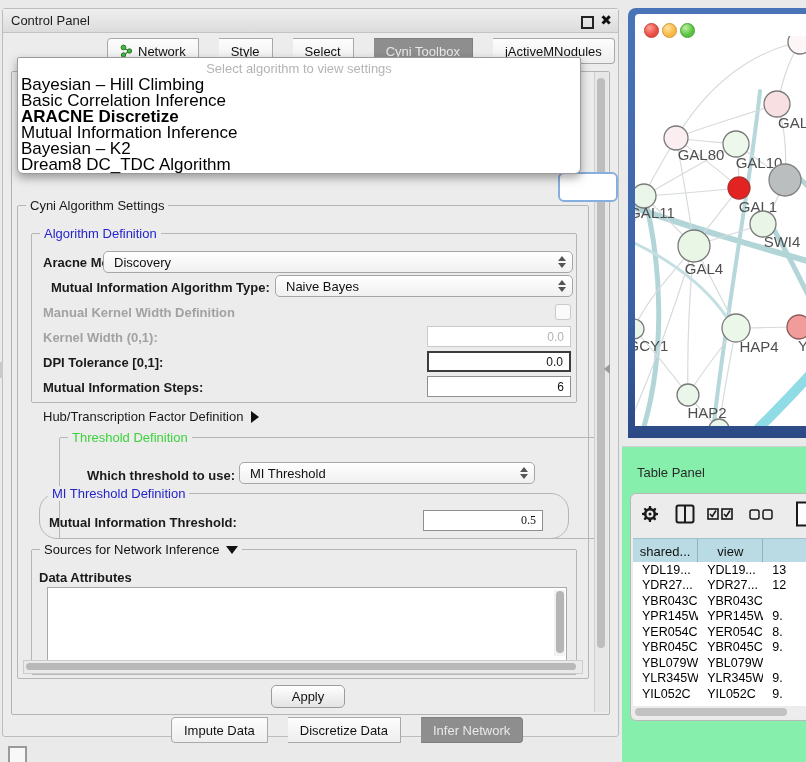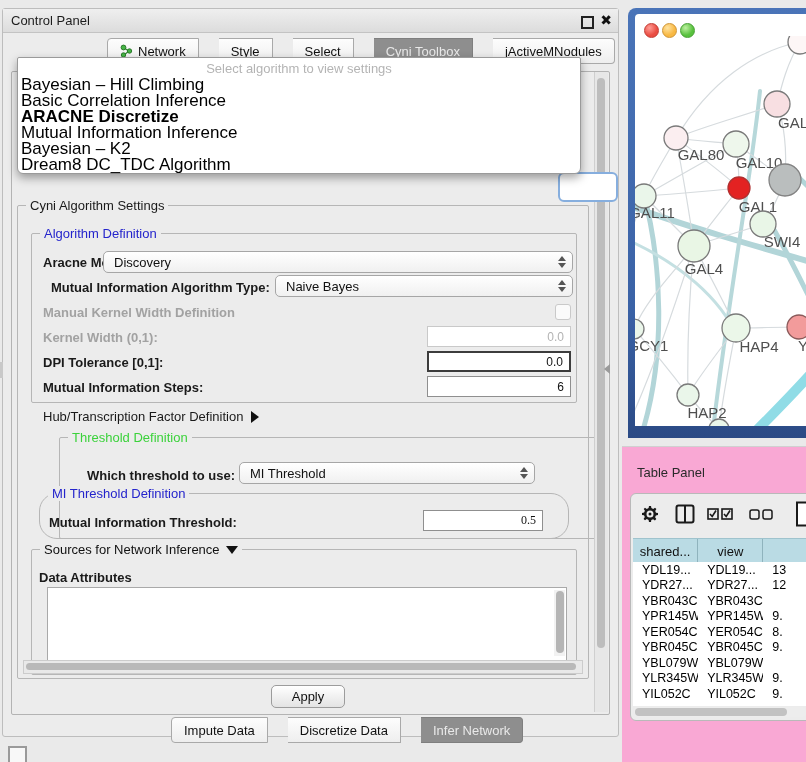--- a/index.html
+++ b/index.html
@@ -108,21 +108,21 @@
   #network-window{left:628px;top:8px;width:192px;height:430px;
     background:linear-gradient(#4a74b8 0%,#3a62a6 70%,#2b4a85 100%);border-radius:8px 8px 0 0;}
   #network-canvas{position:absolute;left:7px;top:6px;width:185px;height:412px;background:#ffffff;border-radius:4px 0 0 0;overflow:hidden;}
   .traffic{position:absolute;top:9px;width:13px;height:13px;border-radius:50%;}
   #tl-red{left:9px;background:radial-gradient(circle at 35% 30%,#ff9d96,#ea4d42 60%);border:0.5px solid #c23b33;}
   #tl-yellow{left:27px;background:radial-gradient(circle at 35% 30%,#ffe3a0,#f8b843 60%);border:0.5px solid #cf9433;}
   #tl-green{left:45px;background:radial-gradient(circle at 35% 30%,#bdf0a0,#58c13e 60%);border:0.5px solid #46a032;}
   #net-svg{position:absolute;left:0px;top:22px;}
 
   
-  #table-panel{left:622px;top:446px;width:184px;height:316px;background:#f9a8d4;border-top:1px solid #d0d0d0;}
+  #table-panel{left:622px;top:446px;width:184px;height:316px;background:#86efac;border-top:1px solid #d0d0d0;}
   #table-panel-title{left:15px;top:18px;font-size:13px;color:#2a2a2a;}
   #table-inner{left:8px;top:46px;width:184px;height:226px;background:#ececec;border:1px solid #b9b9b9;border-radius:6px;}
   #table-toolbar{left:0;top:0;width:100%;height:40px;display:flex;align-items:center;gap:0;}
   .tb-icon{display:inline-flex;align-items:center;justify-content:center;}
   #tbl-head{position:absolute;left:2px;top:44px;right:0;height:24px;display:flex;background:#badbe4;border-top:1px solid #9fc3cd;border-bottom:1px solid #9fc3cd;}
   .th{box-sizing:border-box;border-right:1px solid #8fb3bd;display:flex;align-items:center;justify-content:center;font-size:13px;color:#111;}
   .c0{width:76px;} .c1{width:76px;} .c2{width:60px;}
   #tbl-body{position:absolute;left:2px;top:68px;right:0;bottom:14px;background:#ffffff;overflow:hidden;}
   .tr{display:flex;height:15.5px;align-items:center;}
   .td{box-sizing:border-box;padding-left:9px;font-size:12.5px;color:#000;white-space:nowrap;overflow:hidden;}

